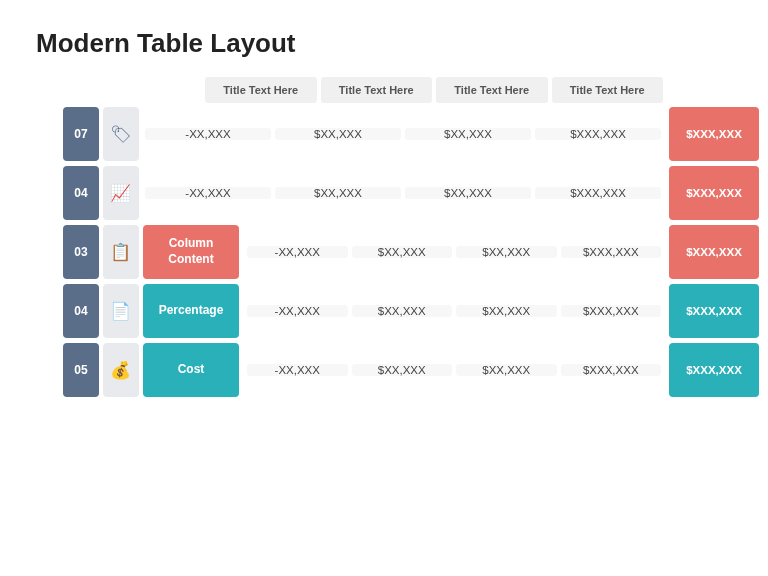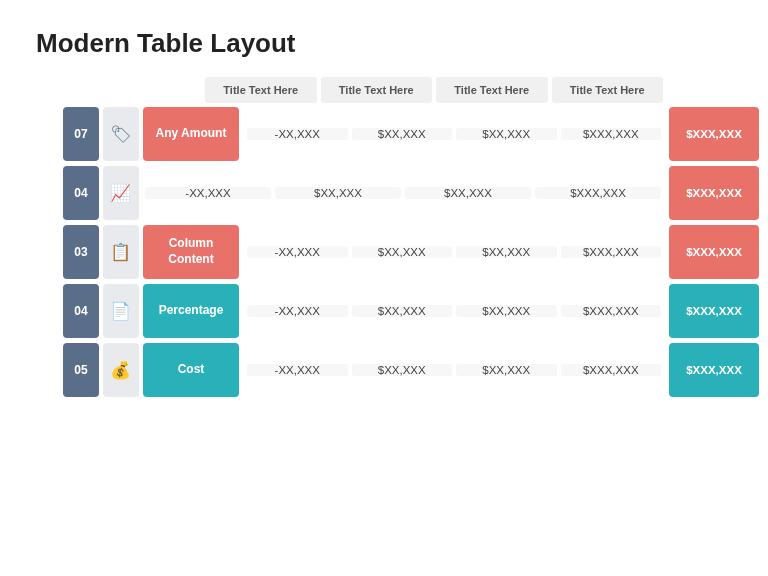--- a/index.html
+++ b/index.html
@@ -180,21 +180,20 @@
       <div class="header-cell">Title Text Here</div>
       <div class="header-cell">Title Text Here</div>
       <div class="header-cell">Title Text Here</div>
       <div class="header-cell header-cell-last"></div>
     </div>
 
     <div id="rows-container">
       <div class="data-row">
         <div class="row-number row-number-salmon">07</div>
         <div class="row-icon">🏷</div>
-        <div class="row-label label-salmon">Any Amount</div>
         <div class="data-cells">
           <div class="data-cell">-XX,XXX</div>
             <div class="data-cell">$XX,XXX</div>
             <div class="data-cell">$XX,XXX</div>
             <div class="data-cell">$XXX,XXX</div>
         </div>
         <div class="summary-cell summary-salmon">$XXX,XXX</div>
       </div>
 
       <div class="data-row">

